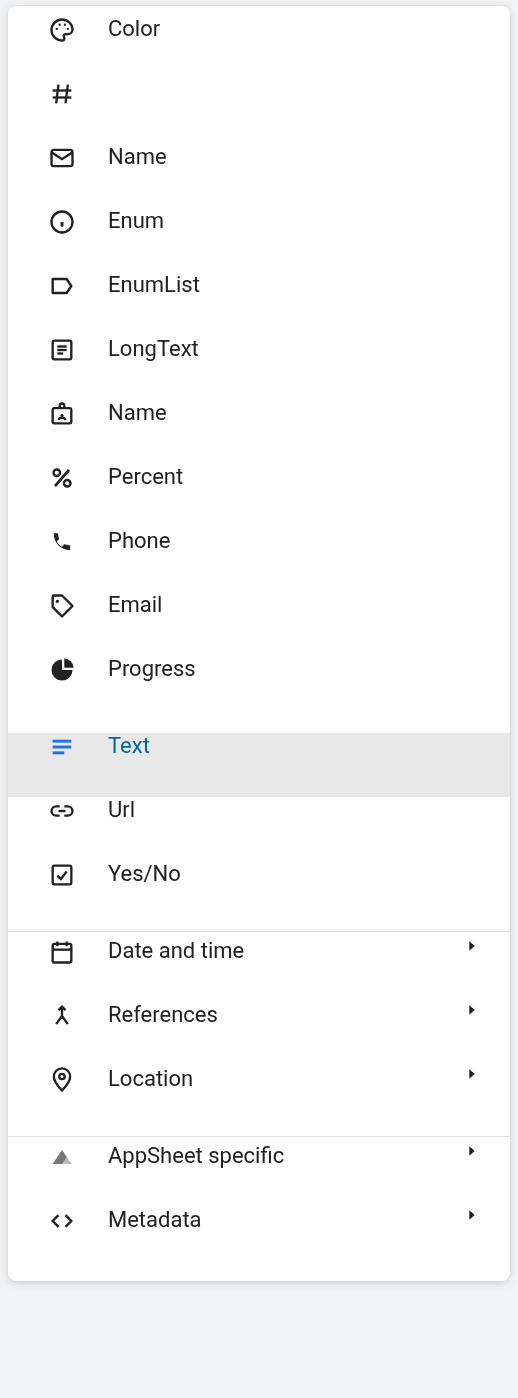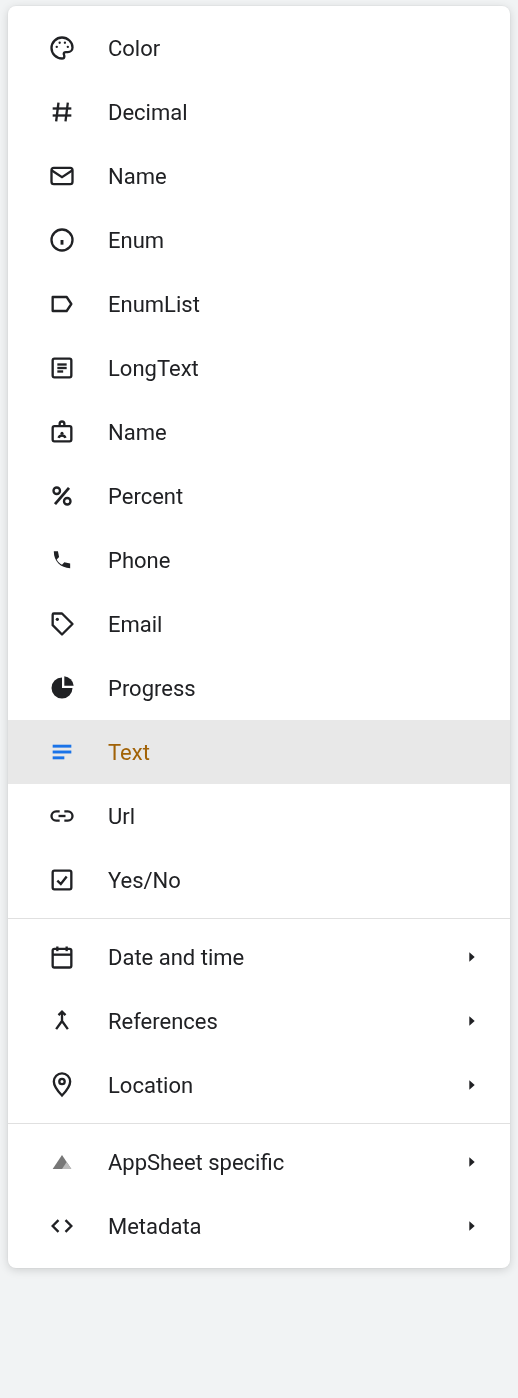--- a/index.html
+++ b/index.html
@@ -21,31 +21,32 @@
       right: 8px;
       background: #fff;
       border-radius: 8px;
       box-shadow: 0 2px 10px rgba(0,0,0,0.15), 0 0 0 1px rgba(0,0,0,0.02);
       padding: 10px 0;
       display: flex;
       flex-direction: column;
     }
     .menu-item {
       display: flex;
-      align-items: center;
+      align-items: flex-start;
       height: 64px;
       padding: 0 28px 0 40px;
       cursor: pointer;
       font-size: 22px;
       color: #202124;
       position: relative;
     }
     .menu-item.selected {
       background: #e8e8e8;
-      color: #a16207;
+      color: #0369a1;
+      margin-top: 13px;
     }
     .menu-item .icon-slot {
       width: 60px;
       display: flex;
       align-items: center;
       justify-content: flex-start;
     }
     .menu-item .icon-slot svg,
     .menu-item .icon-slot .glyph {
       width: 28px;
@@ -95,21 +96,20 @@
 
   <div class="menu-item">
     <span class="icon-slot">
       <svg viewBox="0 0 24 24">
           <line x1="9" y1="4" x2="7" y2="20"></line>
           <line x1="17" y1="4" x2="15" y2="20"></line>
           <line x1="4" y1="9" x2="20" y2="9"></line>
           <line x1="4" y1="15" x2="20" y2="15"></line>
         </svg>
     </span>
-    <span class="label">Decimal</span>
   </div>
 
   <div class="menu-item">
     <span class="icon-slot">
       <svg viewBox="0 0 24 24">
           <rect x="3" y="5" width="18" height="14" rx="2"></rect>
           <path d="M3 7l9 6 9-6"></path>
         </svg>
     </span>
     <span class="label">Name</span>

